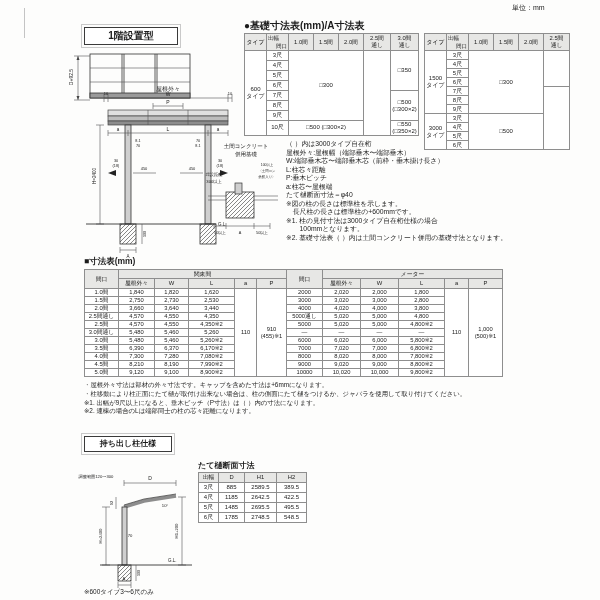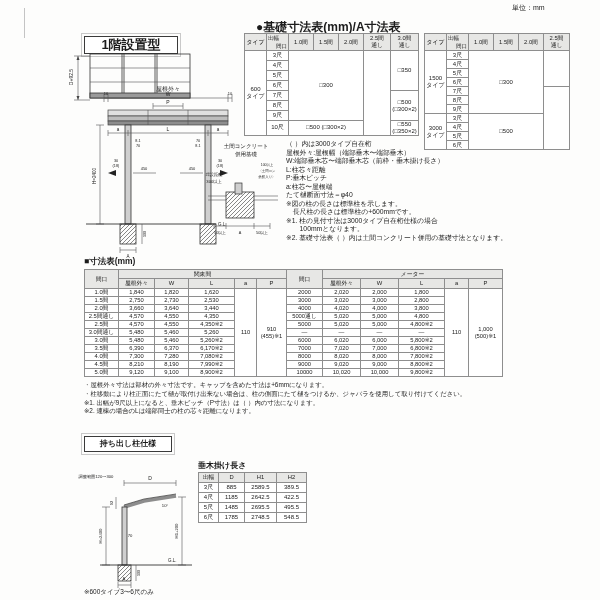--- a/index.html
+++ b/index.html
@@ -37,21 +37,21 @@
   .t45{font-size:4.5px}.t5{font-size:5px}.t55{font-size:5.5px}.t6{font-size:6px}
   .mid{text-anchor:middle}
 </style>
 </head>
 <body>
 
 <div class="sheet">
 
   <div class="abs" style="left:24px;top:8px;width:1px;height:30px;background:#c4c4c4"></div>
 
-  <div class="abs boxlabel" style="left:84px;top:36px;width:92px;height:16px;line-height:16px;font-size:13px">
+  <div class="abs boxlabel" style="left:84px;top:27px;width:92px;height:16px;line-height:16px;font-size:10px">
     <span>1階設置型</span>
   </div>
 
   <svg class="abs" style="left:58px;top:48px" width="145" height="64" viewBox="0 0 145 64">
     <defs>
       <pattern id="hatch" patternUnits="userSpaceOnUse" width="4" height="4">
         <path d="M0,4 L4,0" stroke="#555" stroke-width="0.7"></path>
       </pattern>
     </defs>
     <g>
@@ -163,21 +163,21 @@
       <line class="ln" x1="168" y1="139" x2="168" y2="145"></line>
         <line class="ln" x1="180" y1="139" x2="180" y2="145"></line>
       <line class="ln" x1="208" y1="139" x2="208" y2="145"></line>
         <line class="ln" x1="224" y1="139" x2="224" y2="145"></line>
       <text class="t38 mid" x="174" y="150">50以上</text>
       <text class="t38 mid" x="194" y="150">A</text>
       <text class="t38 mid" x="216" y="150">50以上</text>
     </g>
   </svg>
 
-  <div class="abs sec-title" style="left:256px;top:19px;font-size:12px">●基礎寸法表(mm)/A寸法表</div>
+  <div class="abs sec-title" style="left:244px;top:19px;font-size:10px">●基礎寸法表(mm)/A寸法表</div>
   <div class="abs" style="left:512px;top:3px;font-size:7px">単位：mm</div>
 
   <table class="abs ft" style="left:244px;top:33px">
     <colgroup>
         <col style="width:22px">
         <col style="width:22px">
         <col style="width:25px">
         <col style="width:25px">
         <col style="width:25px">
         <col style="width:27px">
@@ -517,21 +517,21 @@
       <line class="ln" x1="54" y1="115" x2="54" y2="121"></line>
         <line class="ln" x1="67" y1="115" x2="67" y2="121"></line>
       <text class="t42 mid" x="60" y="113">A</text>
       <line class="ln" x1="72" y1="98" x2="72" y2="114"></line>
       <text class="t38 mid" transform="translate(76,106) rotate(-90)">300</text>
     </g>
   </svg>
 
   <div class="abs" style="left:84px;top:588px;font-size:6.5px">※600タイプ3〜6尺のみ</div>
 
-  <div class="abs sec-title" style="left:198px;top:460px;font-size:8px">垂木掛け長さ</div>
+  <div class="abs sec-title" style="left:198px;top:460px;font-size:8px">たて樋断面寸法</div>
 
   <table class="abs sidet" style="left:198px;top:472px">
     <colgroup>
         <col style="width:20px">
         <col style="width:26px">
         <col style="width:32px">
         <col style="width:30px">
       </colgroup>
     <tbody>
         <tr class="hd">

